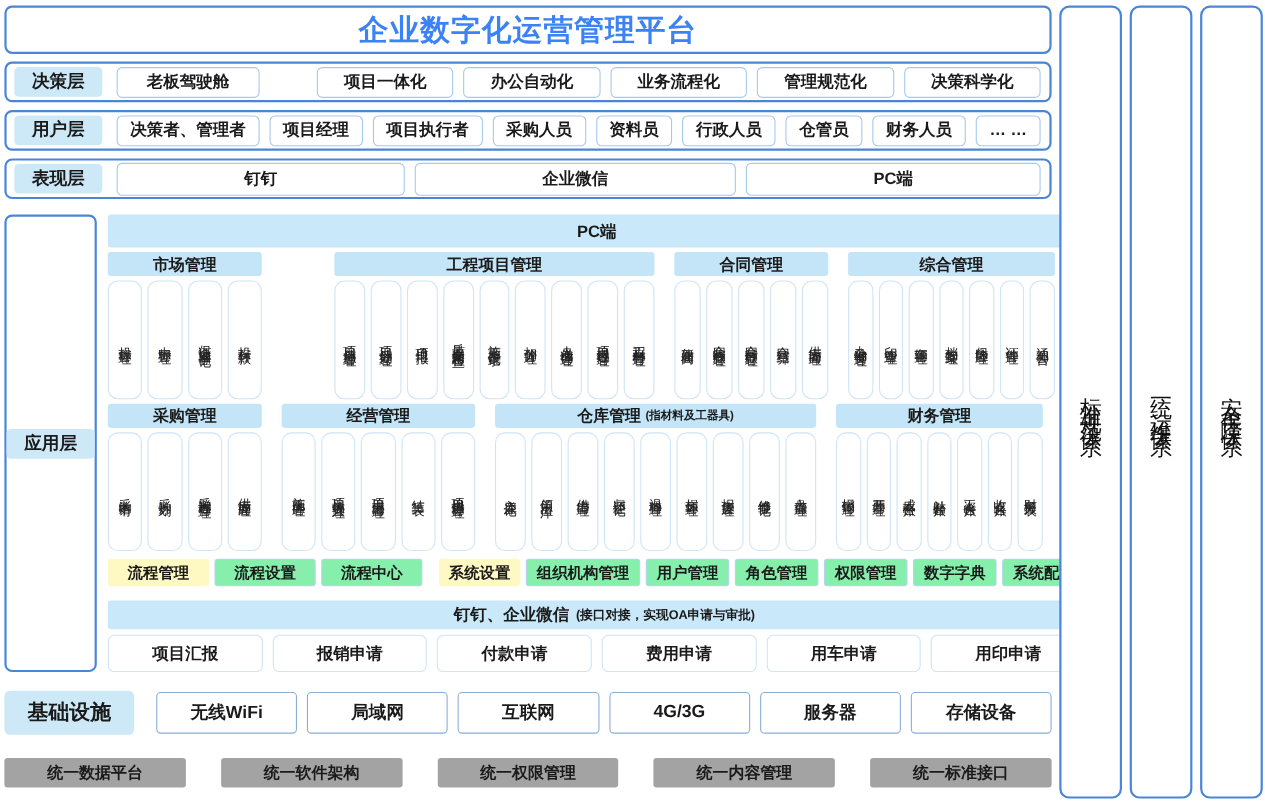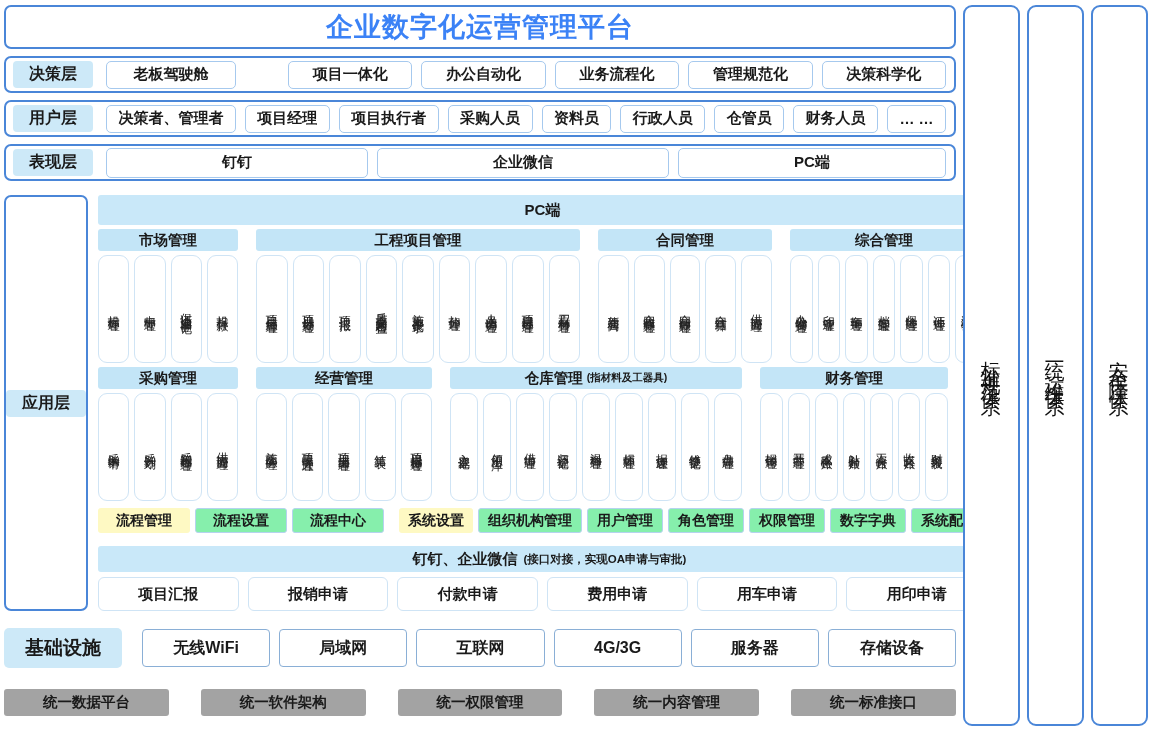--- a/index.html
+++ b/index.html
@@ -31,22 +31,22 @@
   .app-wrap { display:flex; gap:10px; margin-top:14px; }
   .app-label-box { width:88px; border:2px solid #4a86d8; border-radius:7px;
     display:flex; align-items:center; justify-content:center; }
   .app-content { flex:1; display:flex; flex-direction:column; }
   .pc-bar { height:30px; background:#c9e8f9; border-radius:3px;
     display:flex; align-items:center; justify-content:center;
     font-weight:bold; font-size:15px; }
   .module-row { display:flex; column-gap:18px; margin-top:4px; }
   .module-group { display:flex; flex-direction:column; }
   .w-market,.w-purchase { width:140px; }
-  .w-project { width:324px; }
-  .w-contract { width:174px; }
+  .w-project { width:291px;margin-left:48px; }
+  .w-contract { width:140px; }
   .w-general,.w-finance { width:188px; }
   .w-operation { width:176px; }
   .w-warehouse { width:292px; }
   .module-header { height:22px; background:#c3e5f7; border-radius:3px;
     display:flex; align-items:center; justify-content:center;
     font-weight:bold; font-size:14.5px; white-space:nowrap; }
   .module-header .hdr-note { font-weight:bold; font-size:10.5px; margin-left:4px; }
   .module-cards { display:flex; gap:5px; margin-top:4px; height:108px; }
   .vcard { flex:1; background:#fff; border:1px solid #cfe4f5; border-radius:9px;
     display:flex; align-items:center; justify-content:center; overflow:hidden; }

